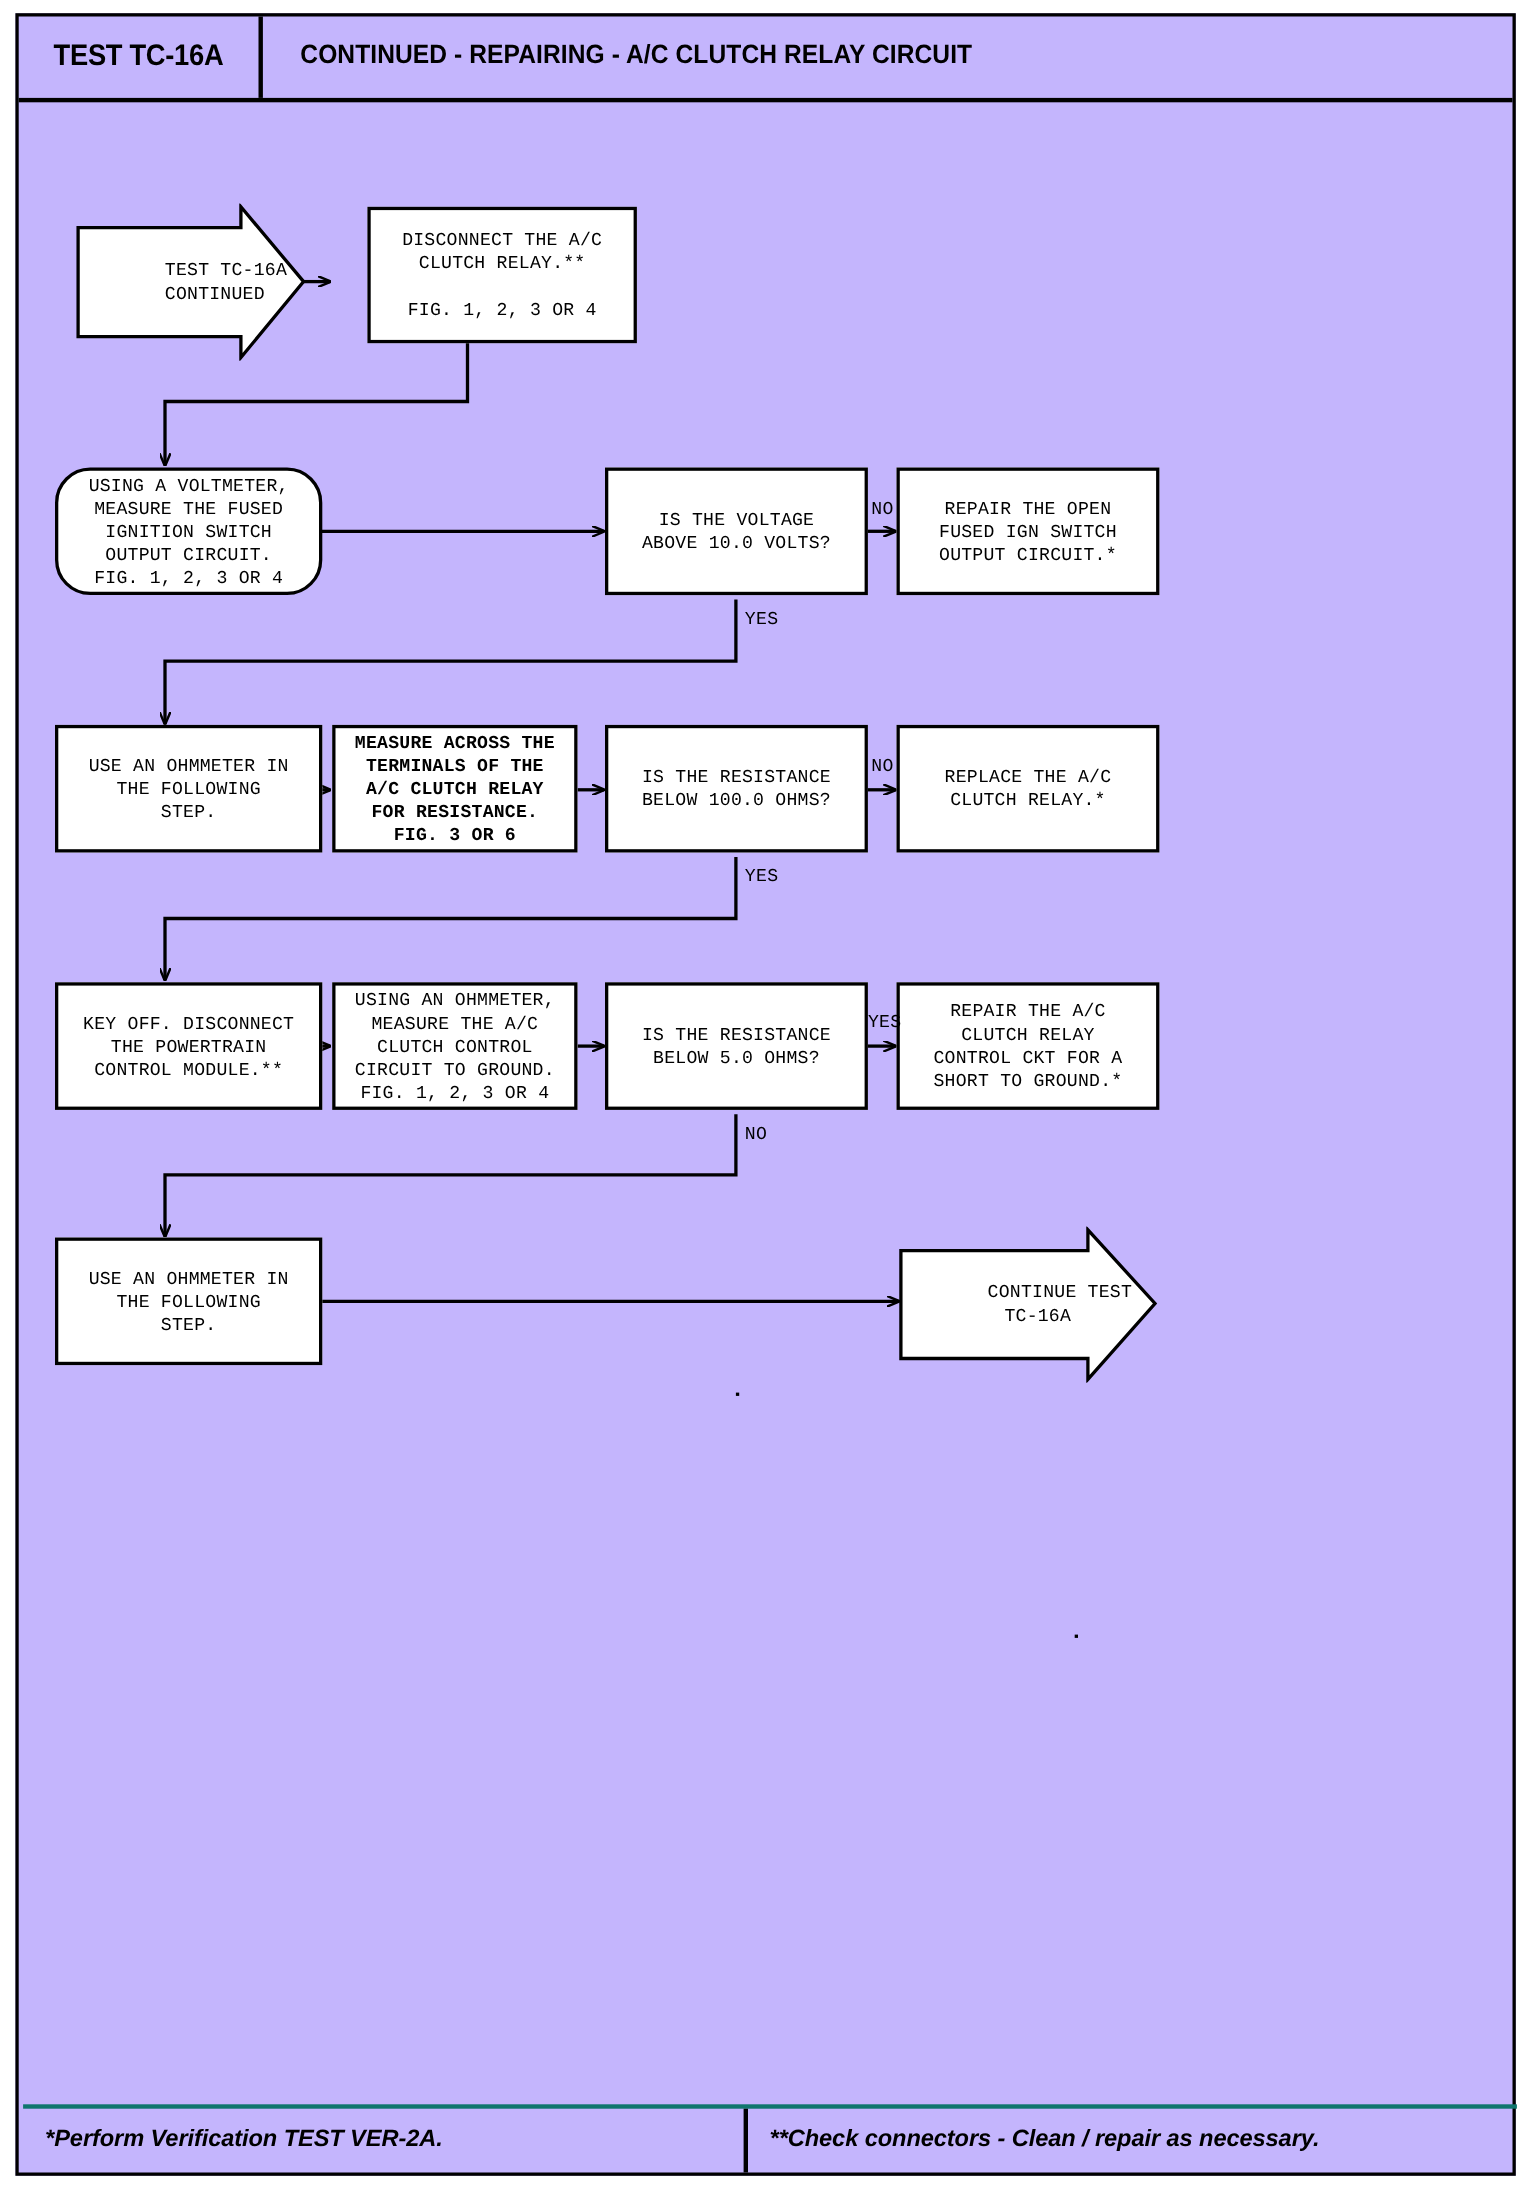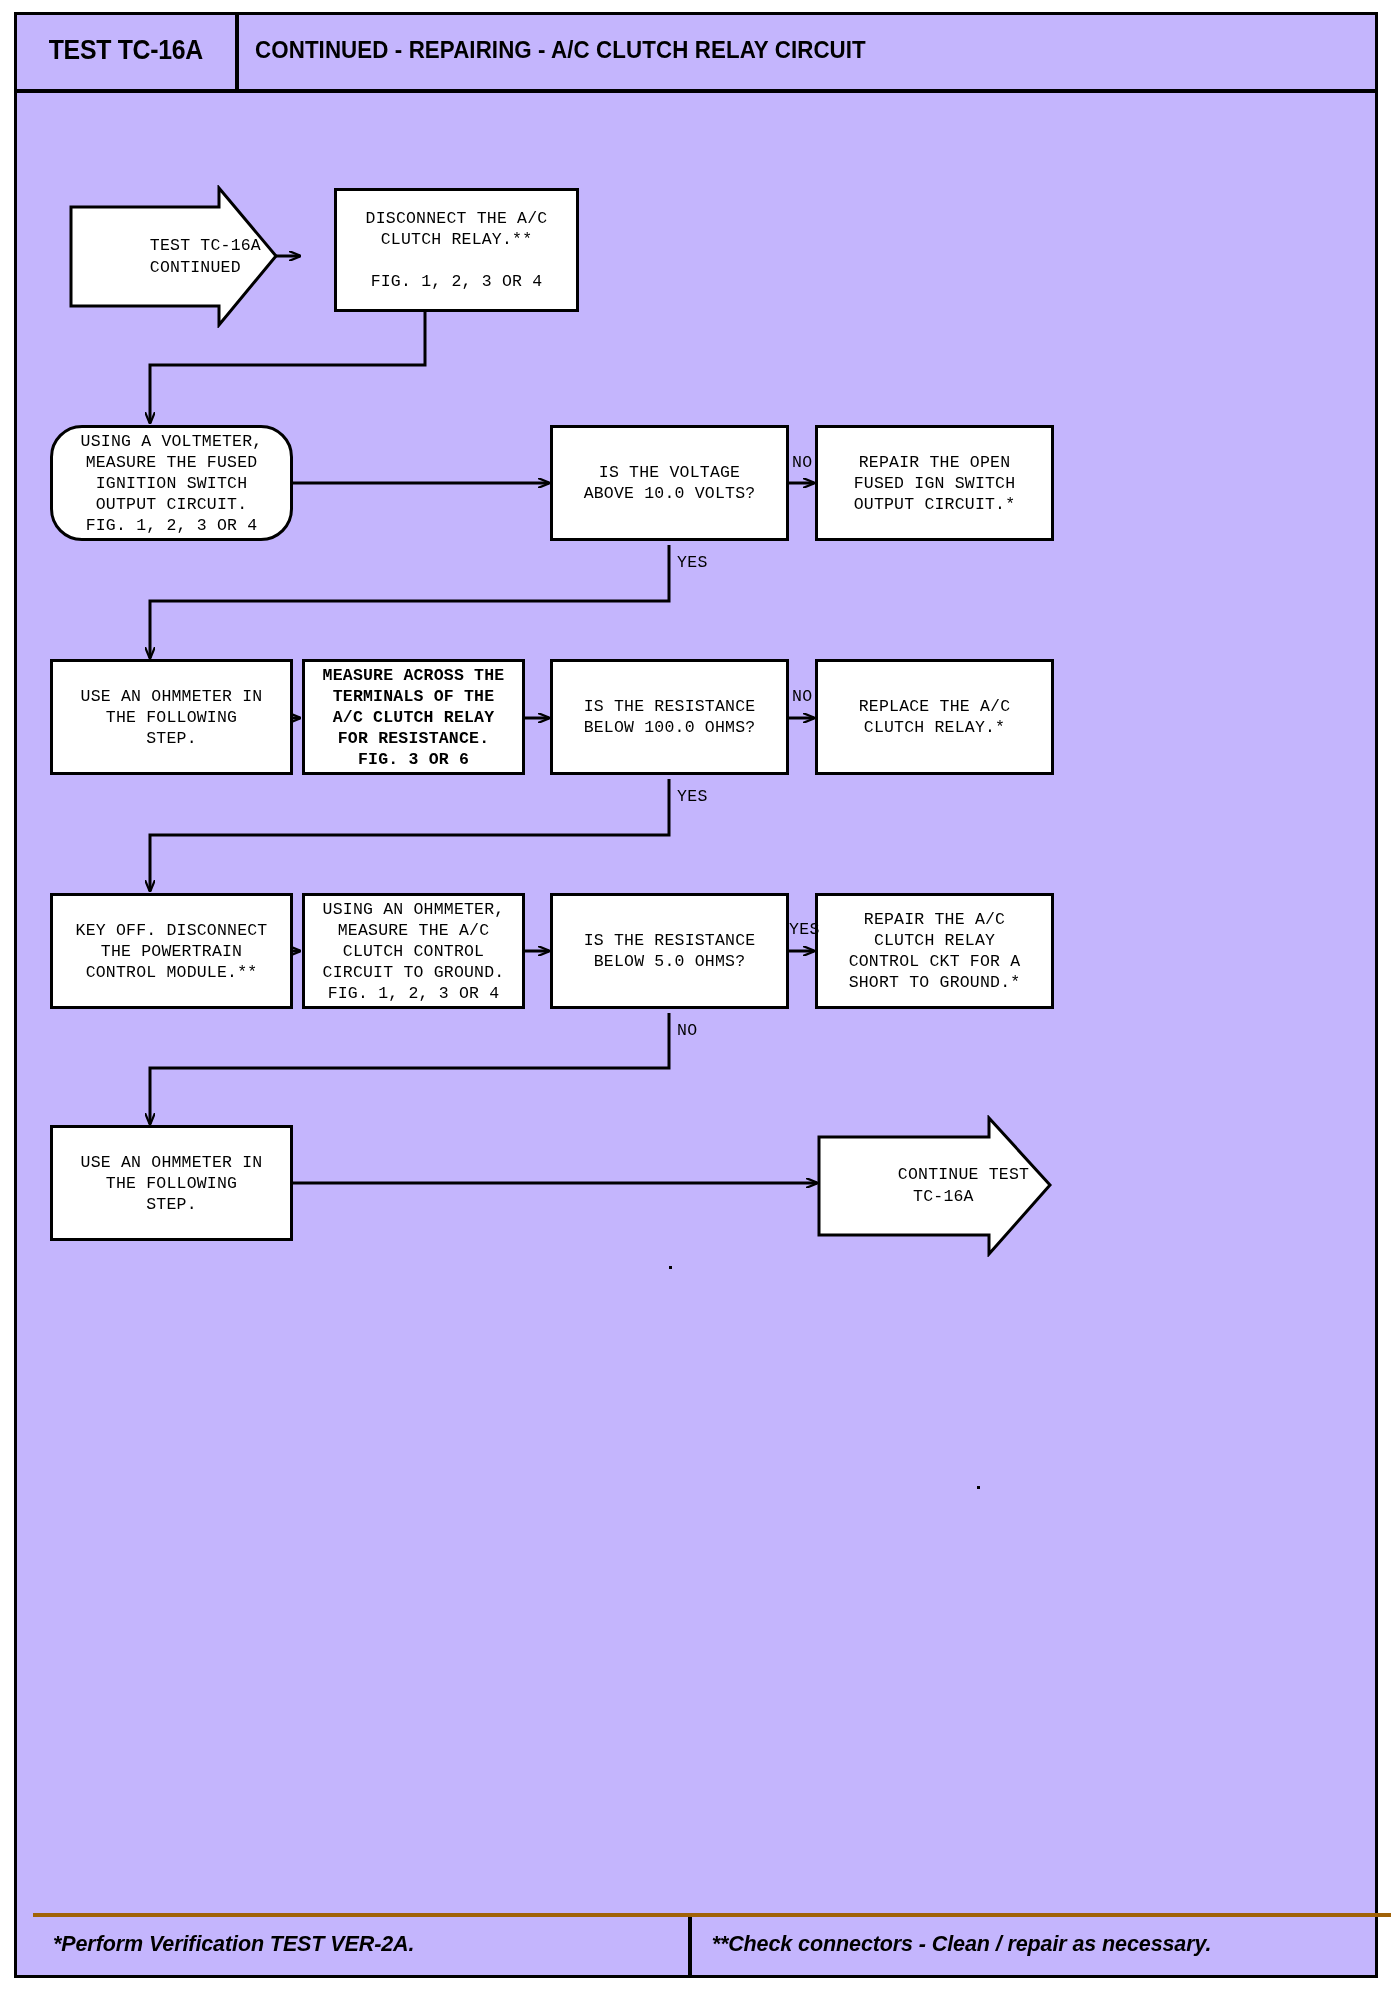--- a/index.html
+++ b/index.html
@@ -42,21 +42,21 @@
   #test-id-label {
     font-weight: bold;
     font-size: 27px;
     letter-spacing: -0.3px;
     transform: scaleX(0.92);
     white-space: nowrap;
   }
   #header-title {
     flex: 1;
     display: flex; align-items: center;
-    padding-left: 16px;
+    padding-left: 34px;
     padding-bottom: 4px;
   }
   #header-title-label {
     font-weight: bold;
     font-size: 24px;
     letter-spacing: 0.1px;
     transform: scaleX(0.93);
     transform-origin: left center;
     white-space: nowrap;
   }
@@ -123,24 +123,24 @@
     font-family: "Liberation Mono", monospace;
     font-size: 16.5px;
     letter-spacing: 0.3px;
     background: transparent;
     white-space: nowrap;
   }
 
   
   #footer-bar {
     position: absolute;
-    left: 16px; bottom: 0;
+    left: 4px; bottom: 0;
     width: 100%;
     height: 62px;
-    border-top: 4px solid #a16207;
+    border-top: 4px solid #0f766e;
     display: flex;
   }
   .footer-cell {
     display: flex; align-items: center;
     padding: 0 0 4px 20px;
     font-weight: bold;
     font-style: italic;
     font-size: 21.5px;
     letter-spacing: -0.1px;
     white-space: nowrap;

